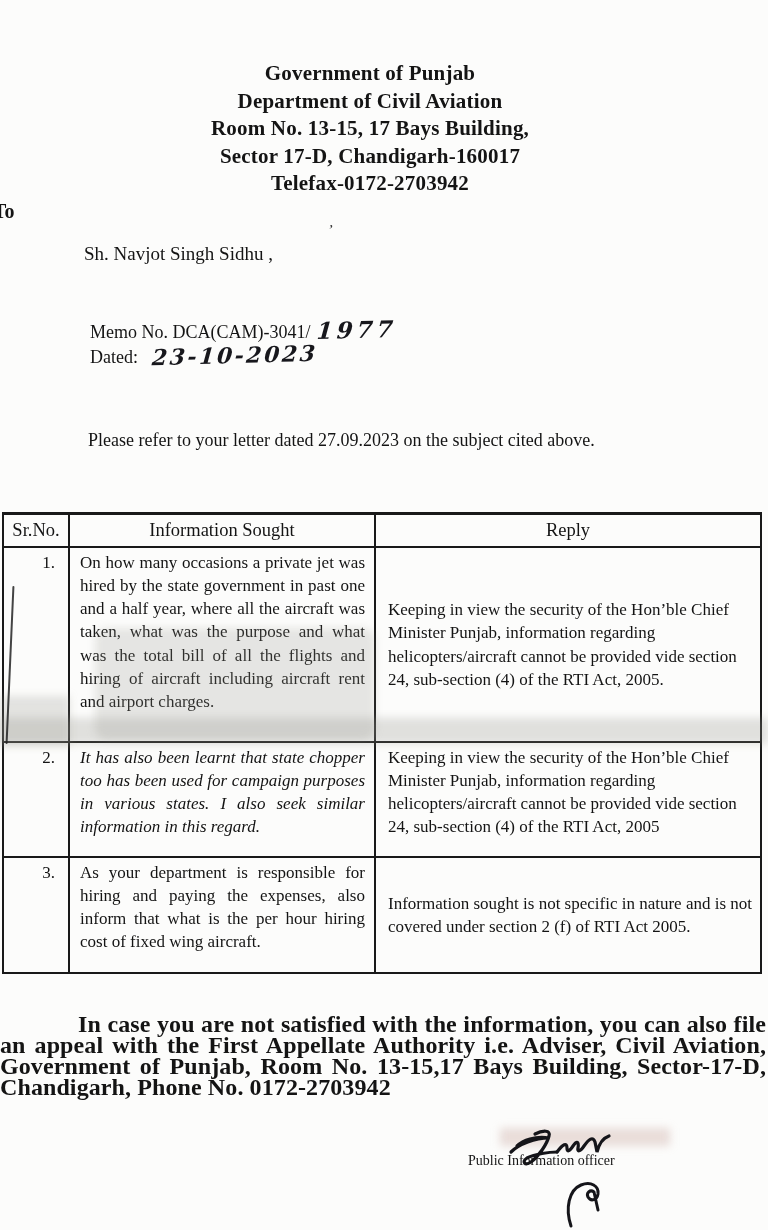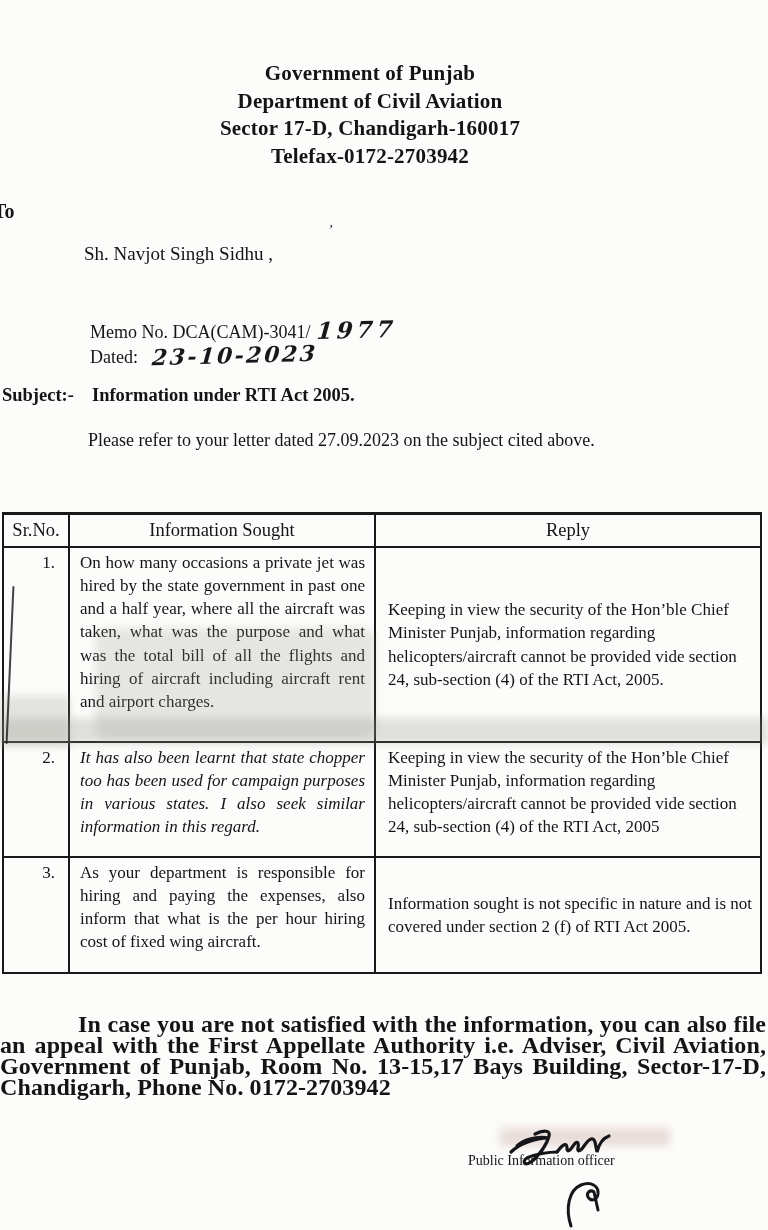--- a/index.html
+++ b/index.html
@@ -96,34 +96,34 @@
   .sig-initial { position: absolute; left: 563px; top: 1180px; }
 </style>
 </head>
 <body>
 
 <div class="page">
 
   <div class="letterhead">
     <div>Government of Punjab</div>
     <div>Department of Civil Aviation</div>
+    <div>Room No. 13-15, 17 Bays Building,</div>
     <div>Sector 17-D, Chandigarh-160017</div>
     <div>Telefax-0172-2703942</div>
   </div>
 
   <div class="to-remnant">To</div>
 
   <div class="tickmark">’</div>
 
   <div class="recipient">Sh. Navjot Singh Sidhu ,</div>
 
   <div class="memo-line"><span>Memo No. DCA(CAM)-3041/</span><span class="handwritten">1977</span></div>
   <div class="dated-line"><span>Dated:</span><span class="handwritten">23-10-2023</span></div>
 
-  <div class="subject"><span>Subject:-</span><span class="subject-text">Information under RTI Act 2005.</span></div>
 
   <div class="para para-refer">Please refer to your letter dated 27.09.2023 on the subject cited above.</div>
 
   <table class="rti">
     <colgroup>
         <col class="c-sr">
         <col class="c-sought">
         <col class="c-reply">
       </colgroup>
     <thead>

